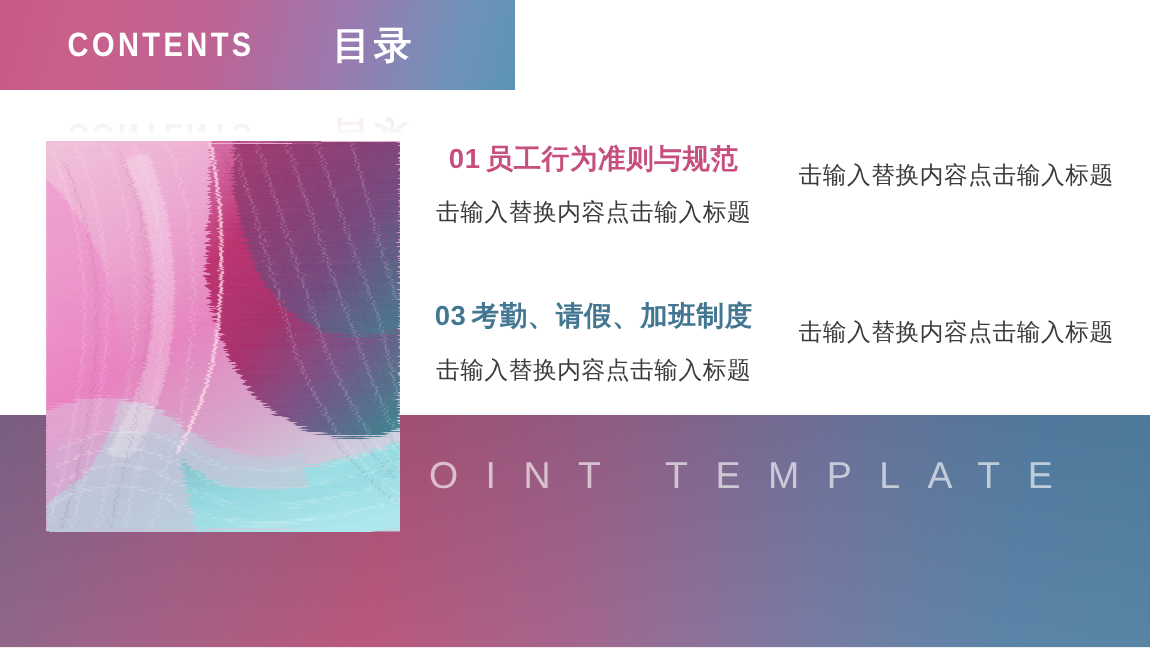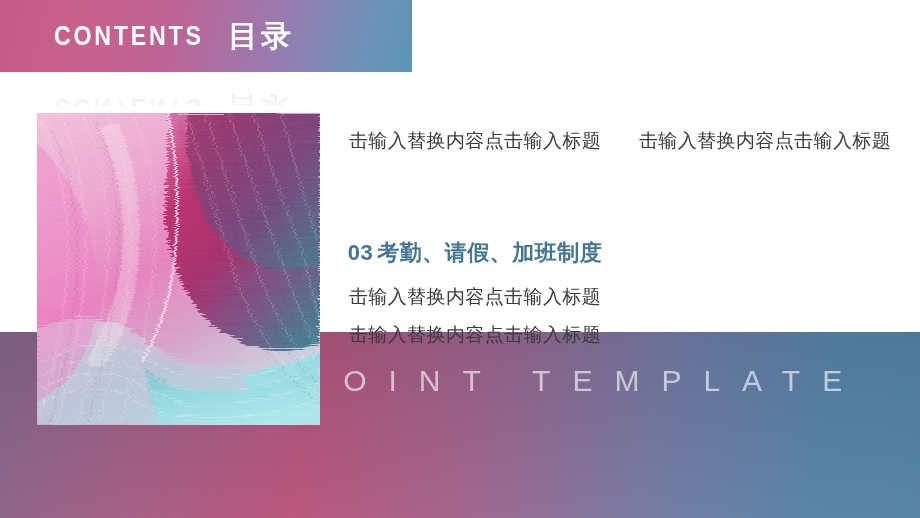--- a/index.html
+++ b/index.html
@@ -52,20 +52,21 @@
     font-weight: bold;
     letter-spacing: 3.2px;
     transform: scaleX(0.86);
     transform-origin: left center;
     white-space: nowrap;
   }
   .hdr-cn {
     font-size: 30px;
     font-weight: bold;
     letter-spacing: 3px;
+    margin-left: 38px;
     white-space: nowrap;
   }
 
   
   #header-reflection {
     position: absolute;
     left: 0;
     top: 72px;
     width: 412px;
     height: 34px;
@@ -111,21 +112,21 @@
     width: 580px;
     height: 210px;
   }
   .row {
     position: absolute;
     left: 0;
     width: 580px;
     display: flex;
   }
   .row-1 { top: 0; }
-  .row-2 { top: 126px; flex-direction: column; }
+  .row-2 { top: 126px; }
   .cell {
     width: 290px;
     box-sizing: border-box;
     text-align: center;
   }
   .cell-title {
     font-size: 22px;
     font-weight: bold;
     letter-spacing: 0.5px;
     white-space: nowrap;
@@ -326,20 +327,23 @@
       </g>
 
       <rect x="0" y="0" width="283" height="312" filter="url(#softnoise)" opacity="0.45"></rect>
     </svg>
   </div>
 
   <div id="content">
 
     <div class="row row-1">
       <div class="cell">
+        <div class="cell-title pink">
+          <span class="num">01</span><span>员工行为准则与规范</span>
+        </div>
         <div class="cell-sub">击输入替换内容点击输入标题</div>
       </div>
 
       <div class="cell">
         <div class="cell-sub">击输入替换内容点击输入标题</div>
       </div>
     </div>
 
     <div class="row row-2">
       <div class="cell">

